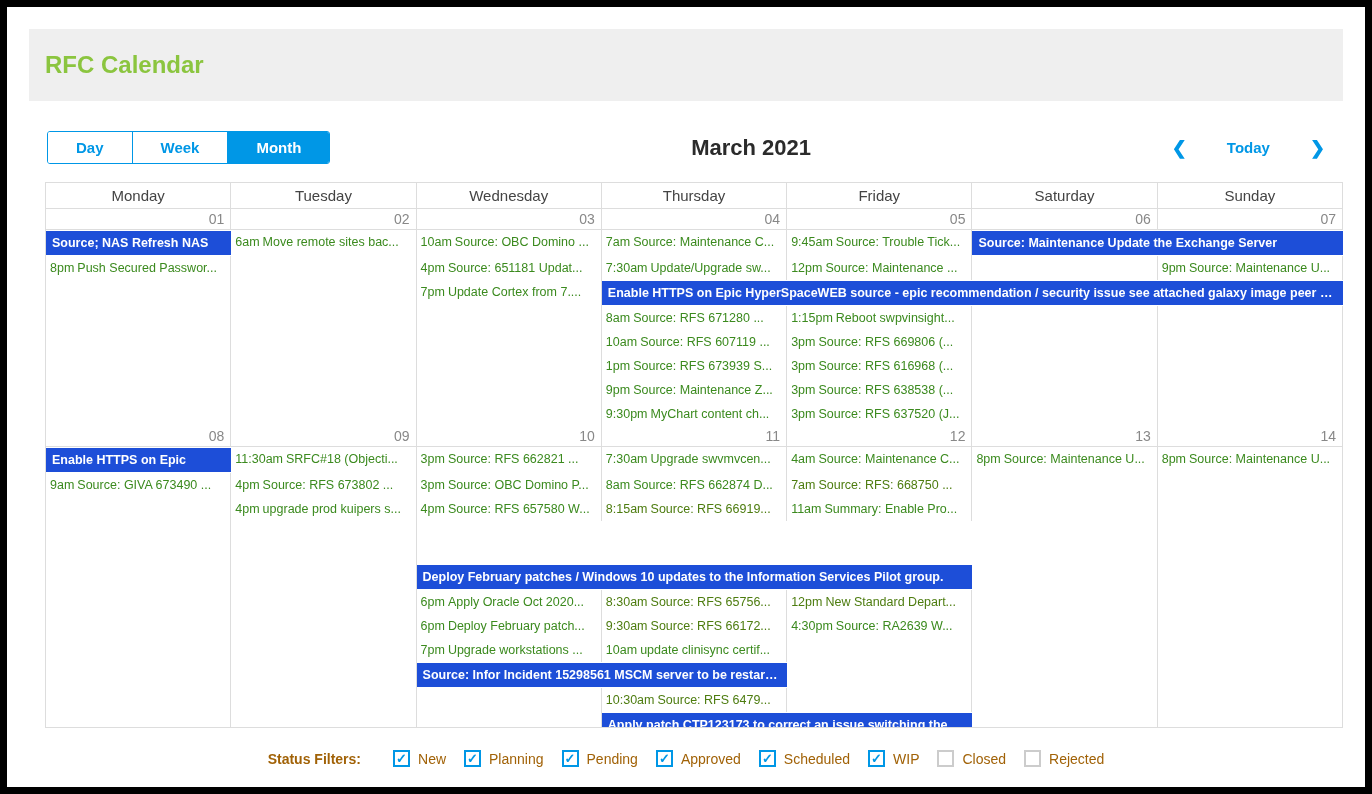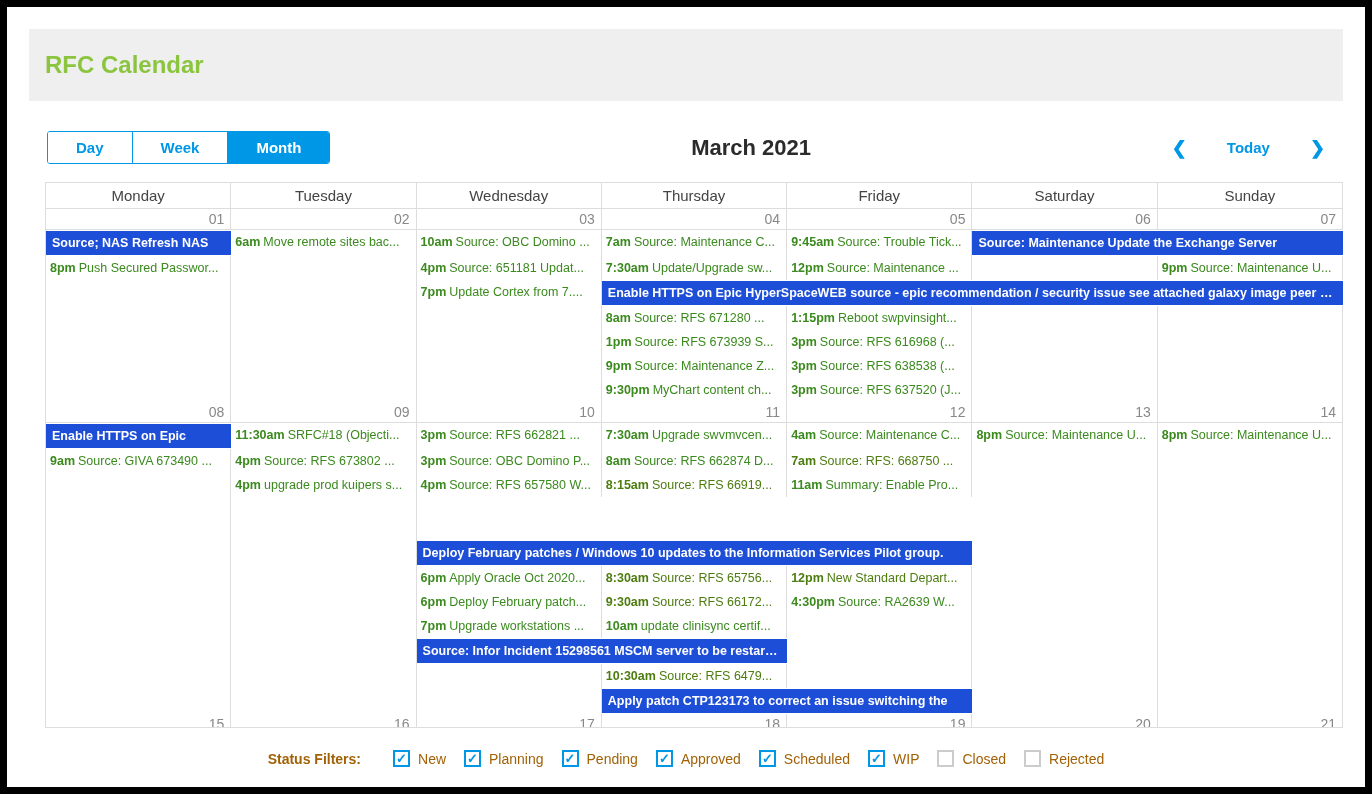--- a/index.html
+++ b/index.html
@@ -24,21 +24,21 @@
   .scroller::-webkit-scrollbar-thumb{background:#c1c1c1;}
   .grid{display:grid;grid-template-columns:repeat(7,1fr);position:relative;}
   .dayhead{border:1px solid #ddd;border-left:none;text-align:center;font-size:15px;color:#444;padding:4px 0;font-weight:400;}
   .cell{border-right:1px solid #ddd;border-bottom:1px solid #ddd;min-height:20px;position:relative;}
   .dnum{text-align:right;padding:2px 6px;font-size:14px;color:#888;}
   .weekrow{position:relative;display:grid;grid-template-columns:repeat(7,1fr);}
   .weekrow .cell{min-height:0;}
   .eventsline{display:grid;grid-template-columns:repeat(7,1fr);}
   .slot{border-right:1px solid #ddd;padding:1px 2px 1px 4px;font-size:12.5px;white-space:nowrap;overflow:hidden;text-overflow:ellipsis;min-height:24px;line-height:22px;}
   .slot.filled{}
-  .slot .t{font-weight:700;margin-right:3px;}
+  .slot .t{font-weight:400;margin-right:3px;}
   .green{color:#3b8a1e;}
   .red{color:#4d7c0f;}
   .bar{background:#1d4ed8;color:#fff;font-weight:700;padding:3px 6px;font-size:12.5px;white-space:nowrap;overflow:hidden;text-overflow:ellipsis;line-height:18px;margin:1px 0;}
   .footer{padding:22px 0 20px 0;text-align:center;font-size:14px;color:#a16207;}
   .footer b{font-weight:600;margin-right:14px;}
   .filters{display:inline-flex;align-items:center;gap:18px;}
   .filters label{display:inline-flex;align-items:center;gap:8px;cursor:pointer;}
   .cbox{width:17px;height:17px;border:2px solid #ccc;display:inline-flex;align-items:center;justify-content:center;}
   .cbox.checked{border-color:#0097e6;}
   .cbox.checked::after{content:"✓";color:#0097e6;font-size:13px;font-weight:bold;line-height:1;}
@@ -130,20 +130,29 @@
               <div class="slot"></div>
               <div class="slot filled green"><span class="t">8am</span>Source: RFS 671280 ...</div>
               <div class="slot filled green"><span class="t">1:15pm</span>Reboot swpvinsight...</div>
               <div class="slot"></div>
               <div class="slot"></div>
             </div>
             <div class="eventsline">
               <div class="slot"></div>
               <div class="slot"></div>
               <div class="slot"></div>
+              <div class="slot filled green"><span class="t">10am</span>Source: RFS 607119 ...</div>
+              <div class="slot filled green"><span class="t">3pm</span>Source: RFS 669806 (...</div>
+              <div class="slot"></div>
+              <div class="slot"></div>
+            </div>
+            <div class="eventsline">
+              <div class="slot"></div>
+              <div class="slot"></div>
+              <div class="slot"></div>
               <div class="slot filled green"><span class="t">1pm</span>Source: RFS 673939 S...</div>
               <div class="slot filled green"><span class="t">3pm</span>Source: RFS 616968 (...</div>
               <div class="slot"></div>
               <div class="slot"></div>
             </div>
             <div class="eventsline">
               <div class="slot"></div>
               <div class="slot"></div>
               <div class="slot"></div>
               <div class="slot filled green"><span class="t">9pm</span>Source: Maintenance Z...</div>

